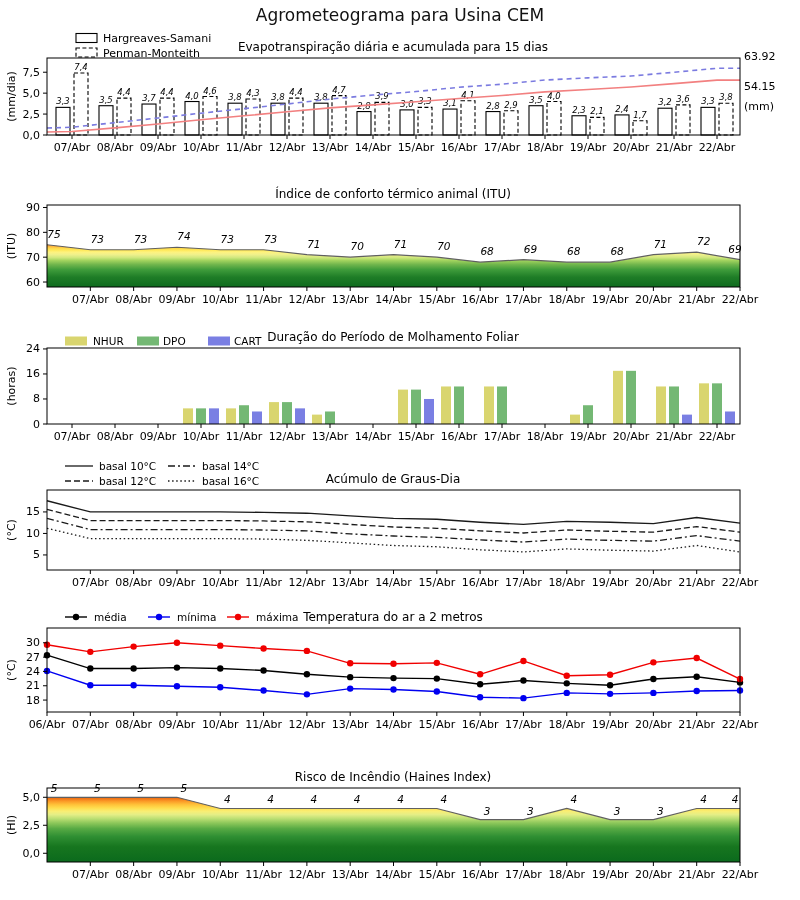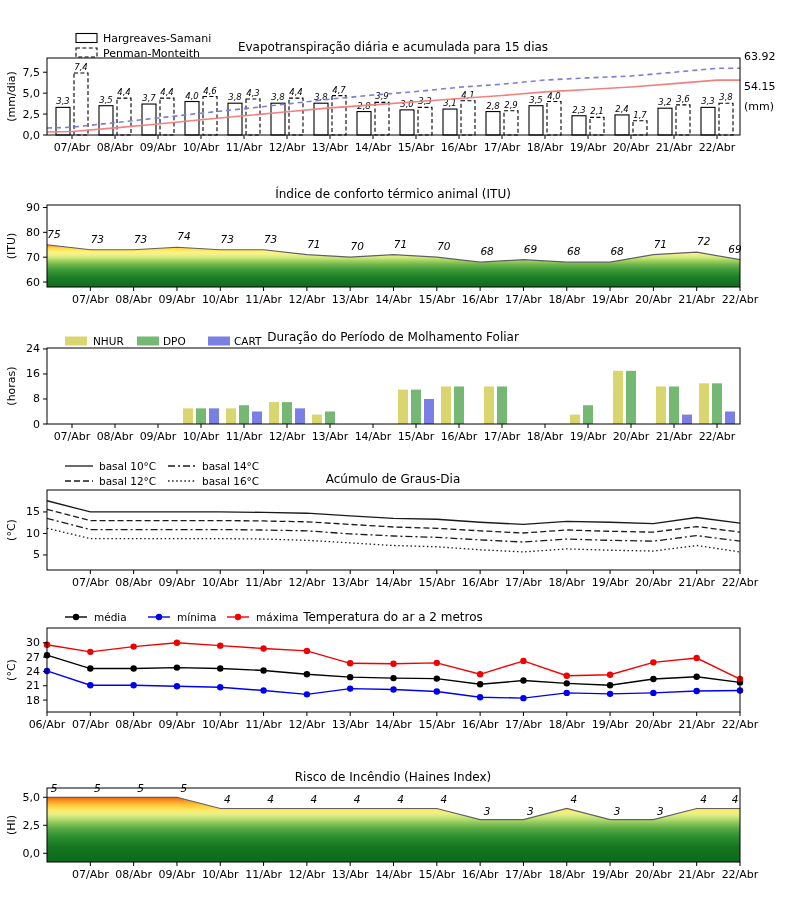--- a/index.html
+++ b/index.html
@@ -7,20 +7,21 @@
        font-family:"DejaVu Sans", sans-serif;}
   #main-title{position:absolute;top:5px;left:0;width:800px;text-align:center;
        font-size:17px;color:#111;}
   svg{position:absolute;top:0;left:0;}
   svg text{font-family:"DejaVu Sans", sans-serif;fill:#000;}
 </style>
 </head>
 <body>
 
 <div id="fig">
+  <div id="main-title">Agrometeograma para Usina CEM</div>
   <svg id="plot" width="800" height="900" viewBox="0 0 800 900">
       <defs>
         <linearGradient id="grItu" gradientUnits="userSpaceOnUse" x1="0" y1="287" x2="0" y2="205">
           <stop offset="0%" stop-color="#0e6b1e"></stop>
           <stop offset="12.121212121212121%" stop-color="#1f7d27"></stop>
           <stop offset="21.21212121212121%" stop-color="#3f9c3b"></stop>
           <stop offset="27.27272727272727%" stop-color="#6fb54c"></stop>
           <stop offset="32.424242424242436%" stop-color="#a3d45f"></stop>
           <stop offset="35.75757575757575%" stop-color="#cfe77d"></stop>
           <stop offset="39.39393939393939%" stop-color="#eef08c"></stop>

